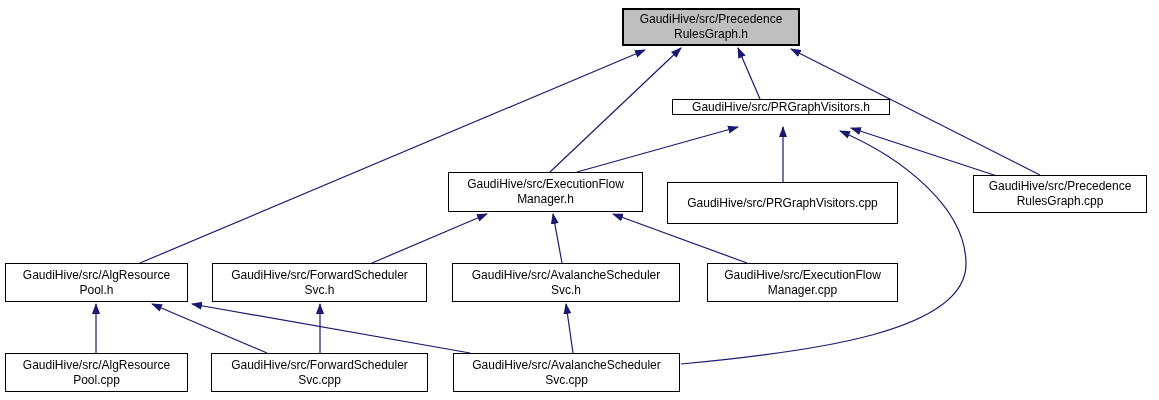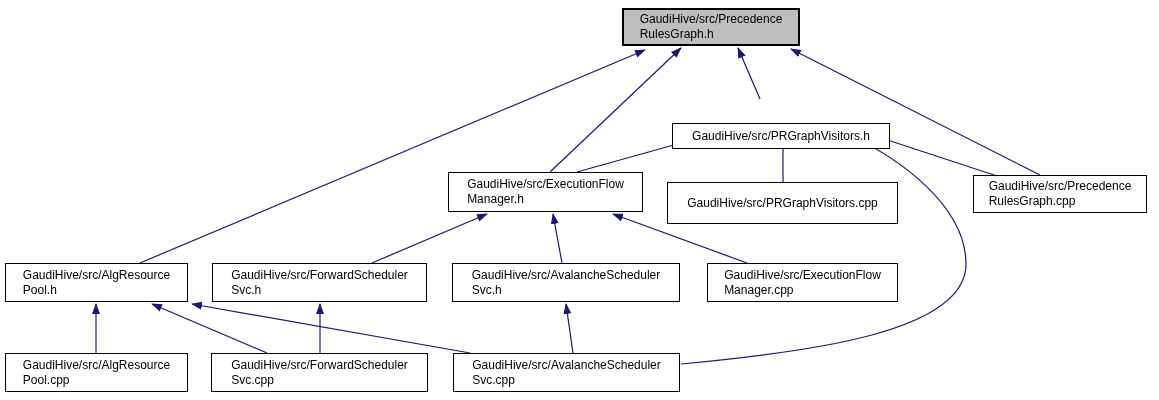--- a/index.html
+++ b/index.html
@@ -23,20 +23,21 @@
     height: 400px;
   }
   .node {
     position: absolute;
     box-sizing: border-box;
     background: #ffffff;
     border: 1px solid #000000;
     display: flex;
     align-items: center;
     justify-content: center;
+    text-align: center;
     font-size: 12px;
     line-height: 15px;
     color: #000000;
     white-space: pre-line;
     cursor: pointer;
   }
   .node.root {
     background: #bfbfbf;
     border: 2px solid #000000;
     cursor: default;
@@ -71,21 +72,21 @@
         <line x1="96" y1="353" x2="96" y2="304" stroke="#191970" stroke-width="1.2" marker-end="url(#arrowhead)"></line>
         <line x1="267" y1="353" x2="152" y2="304" stroke="#191970" stroke-width="1.2" marker-end="url(#arrowhead)"></line>
         <line x1="470" y1="353" x2="192" y2="304" stroke="#191970" stroke-width="1.2" marker-end="url(#arrowhead)"></line>
         <line x1="320" y1="353" x2="320" y2="304" stroke="#191970" stroke-width="1.2" marker-end="url(#arrowhead)"></line>
         <line x1="573" y1="353" x2="566" y2="304" stroke="#191970" stroke-width="1.2" marker-end="url(#arrowhead)"></line>
       </g>
   </svg>
   <div id="nodes">
       <div class="node root" style="left: 622px; top: 8px; width: 178px; height: 38px;"><span>GaudiHive/src/Precedence
 RulesGraph.h</span></div>
-      <div class="node" style="left: 672px; top: 99px; width: 218px; height: 26px; margin-top: 24px;"><span>GaudiHive/src/PRGraphVisitors.h</span></div>
+      <div class="node" style="left: 672px; top: 99px; width: 218px; height: 16px;"><span>GaudiHive/src/PRGraphVisitors.h</span></div>
       <div class="node" style="left: 448px; top: 172px; width: 195px; height: 40px;"><span>GaudiHive/src/ExecutionFlow
 Manager.h</span></div>
       <div class="node" style="left: 667px; top: 182px; width: 231px; height: 42px;"><span>GaudiHive/src/PRGraphVisitors.cpp</span></div>
       <div class="node" style="left: 973px; top: 175px; width: 174px; height: 38px;"><span>GaudiHive/src/Precedence
 RulesGraph.cpp</span></div>
       <div class="node" style="left: 5px; top: 263px; width: 183px; height: 39px;"><span>GaudiHive/src/AlgResource
 Pool.h</span></div>
       <div class="node" style="left: 212px; top: 263px; width: 215px; height: 39px;"><span>GaudiHive/src/ForwardScheduler
 Svc.h</span></div>
       <div class="node" style="left: 452px; top: 263px; width: 228px; height: 39px;"><span>GaudiHive/src/AvalancheScheduler

